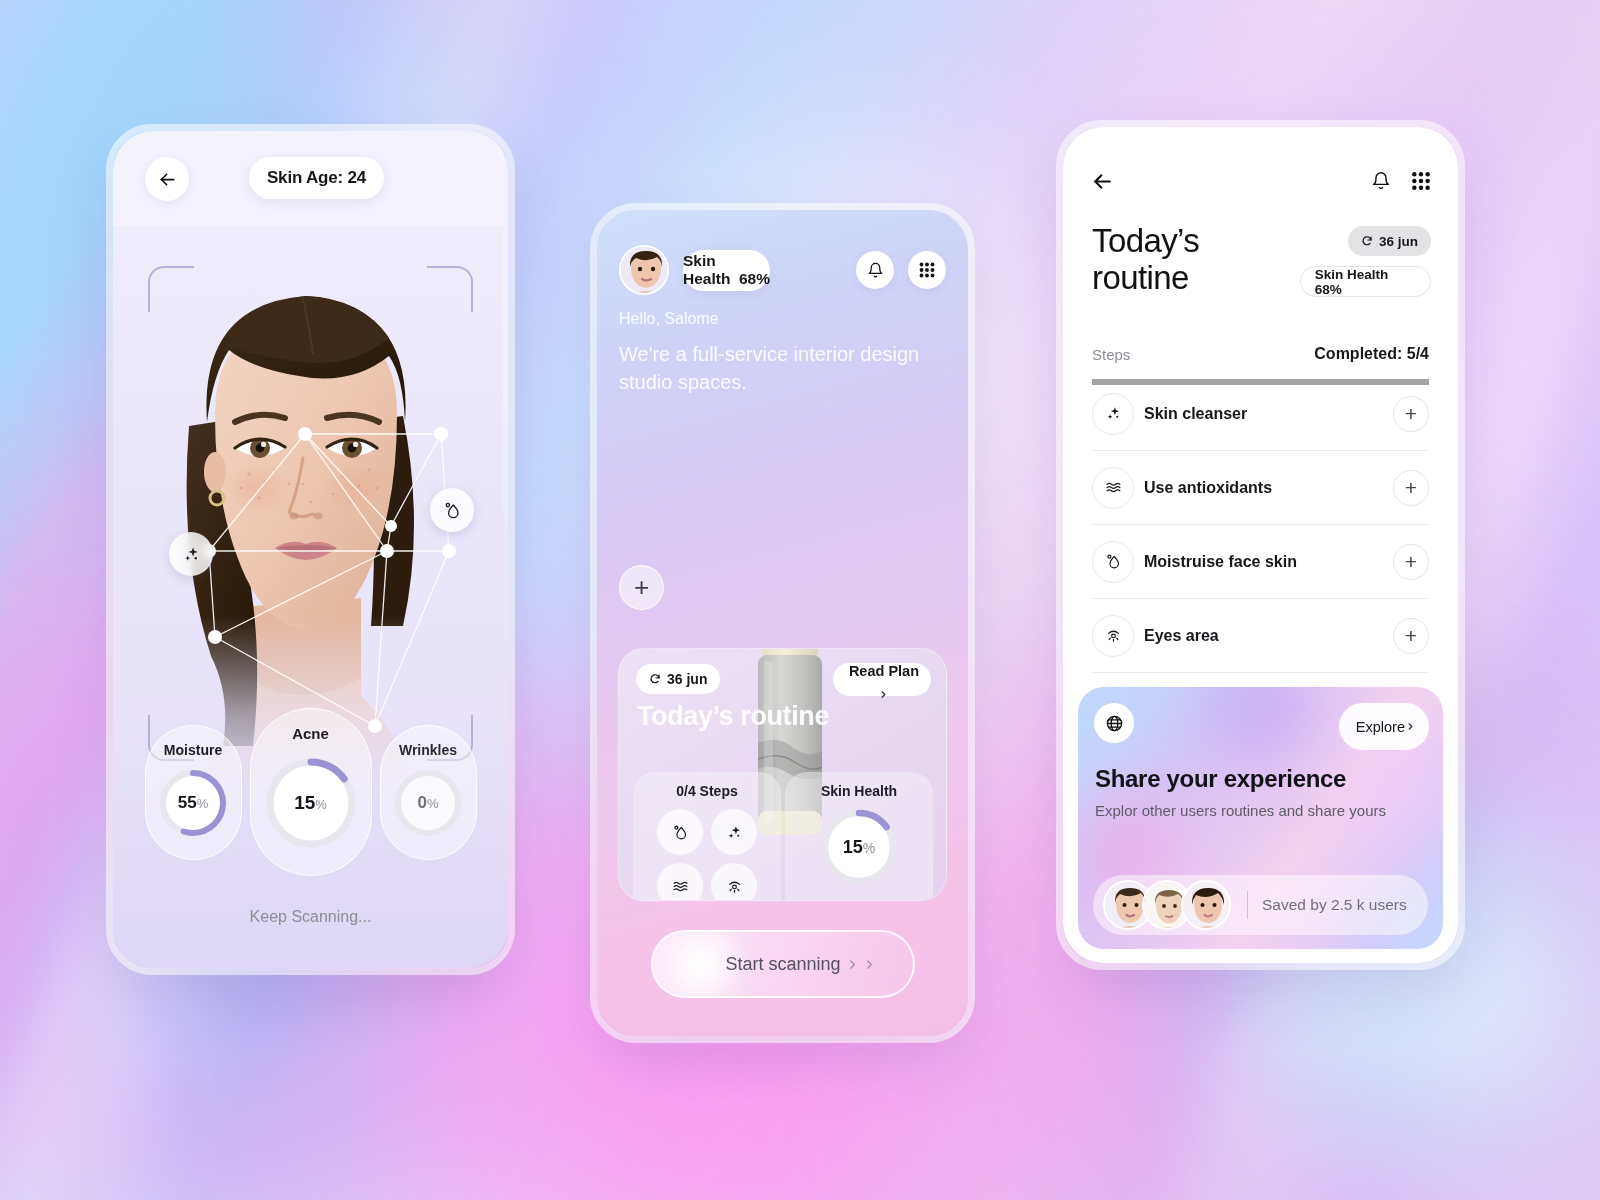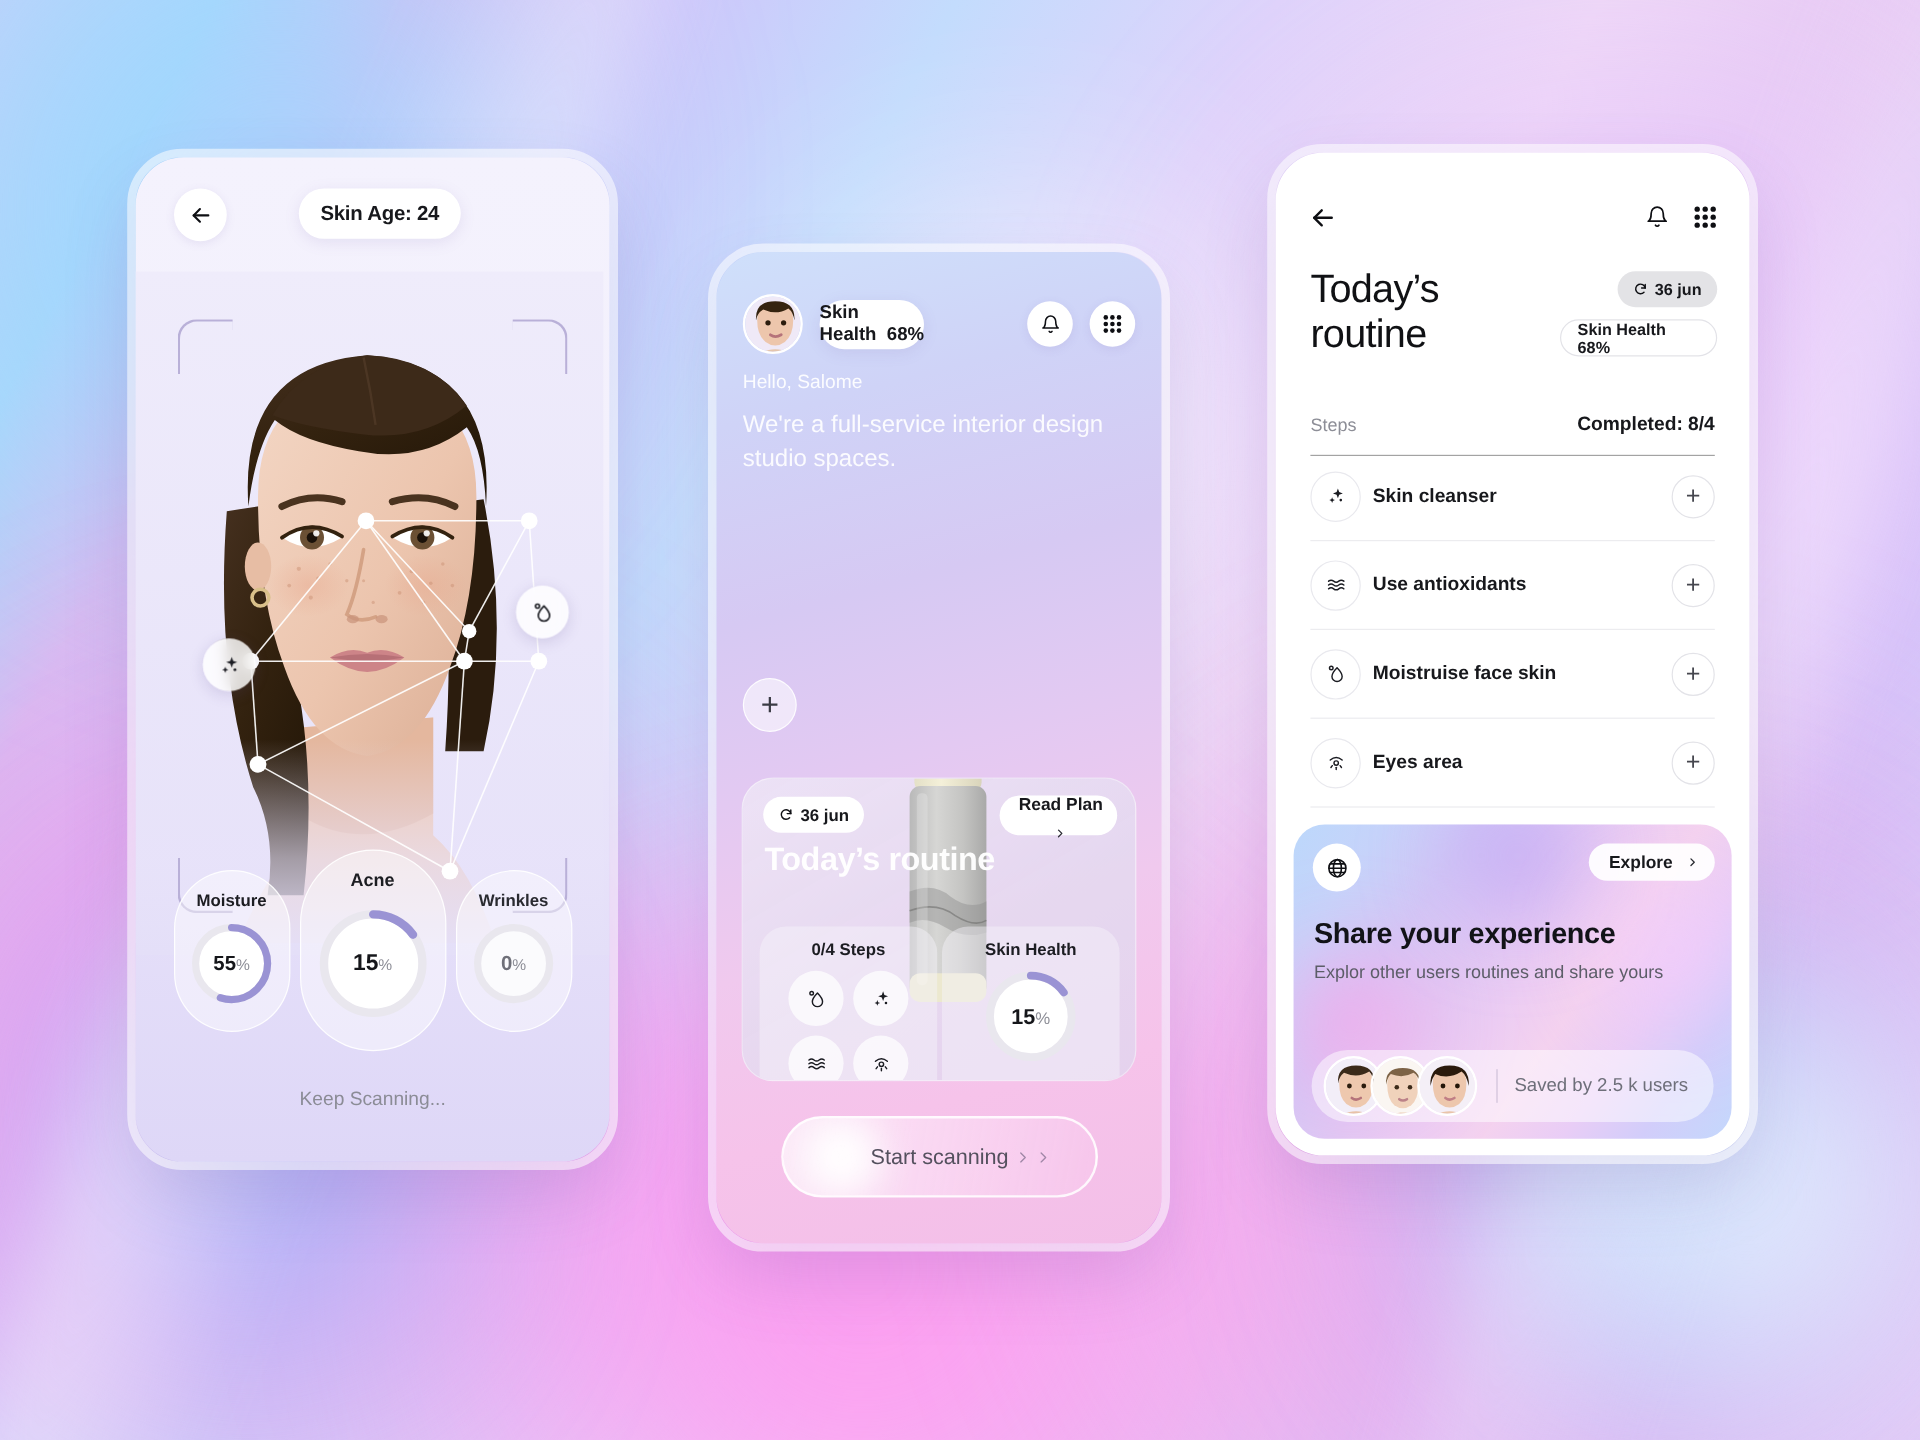--- a/index.html
+++ b/index.html
@@ -192,21 +192,21 @@
   .p3-title-row { position:absolute; left: 29px; top: 95px; right: 27px; display:flex;
                   justify-content: space-between; align-items: flex-start; }
   .p3-title { font-size: 33px; line-height: 1.13; font-weight: 400; color:#101114; letter-spacing:-.6px; }
   .p3-chips { display:flex; flex-direction:column; align-items:flex-end; gap: 10px; margin-top: 4px; }
   .chip-grey { height: 30px; padding: 0 13px; border-radius:999px; background:#e3e3e6;
                display:flex; align-items:center; gap:6px; font-size: 13.5px; font-weight:700; color:#17181c; }
   .chip-out  { height: 31px; padding: 0 14px; border-radius:999px; background:#fff; border:1px solid #e3e3e8;
                display:flex; align-items:center; font-size: 13.5px; font-weight:700; color:#17181c; }
   .steps-row { position:absolute; left: 29px; right: 29px; top: 218px;
                display:flex; justify-content:space-between; align-items:center;
-               padding-bottom: 16px; border-bottom: 1px solid #a3a3a3; }
+               padding-bottom: 16px; border-bottom: 6px solid #a3a3a3; }
   .steps-row .lbl { font-size: 15px; color:#8d8e97; font-weight: 500; }
   .steps-row .done { font-size: 16px; color:#17181c; font-weight: 700; }
 
   .task-list { position:absolute; left: 29px; right: 29px; top: 250px; }
   .task { display:flex; align-items:center; height: 74px; border-bottom: 1px solid #ececef; }
   .task-ic { width: 42px; height: 42px; border-radius:50%; border: 1px solid #e9e9ee;
              display:flex; align-items:center; justify-content:center; flex:none; }
   .task-name { flex:1; margin-left: 10px; font-size: 16px; font-weight: 700; color:#17181c; }
   .task-add { width: 36px; height: 36px; border-radius:50%; border: 1px solid #e3e3e8;
               display:flex; align-items:center; justify-content:center; flex:none;
@@ -218,23 +218,23 @@
                             #eccdf3 52%,#f4d2ef 62%,#e9cdf6 74%,#d2cdfa 86%,#c4d8fc 100%); }
   .share-card .sc-blob { position:absolute; border-radius:50%; filter: blur(36px); }
   .scb1 { left:-10%; top: 36%; width: 46%; height: 54%;
           background: radial-gradient(circle,#ff9fe6 0%, rgba(255,159,230,0) 70%); }
   .scb2 { left: 30%; top:-16%; width: 42%; height: 52%;
           background: radial-gradient(circle,#b9a0f5 0%, rgba(185,160,245,0) 70%); }
   .scb3 { right:-6%; top: 10%; width: 40%; height: 60%;
           background: radial-gradient(circle,#f4ccff 0%, rgba(244,204,255,0) 70%); }
   .globe-btn { position:absolute; left: 16px; top: 16px; width: 40px; height: 40px;
                border-radius:50%; background:#fff; display:flex; align-items:center; justify-content:center; z-index:3; }
-  .explore-btn { position:absolute; right: 14px; top: 16px; height: 31px; padding: 0 13px 0 17px;
+  .explore-btn { position:absolute; right: 14px; top: 16px; height: 47px; padding: 0 13px 0 17px;
                  border-radius:999px; background:rgba(255,255,255,.93); display:flex; align-items:center;
-                 gap: 11px; font-size: 14.5px; font-weight: 700; color:#17181c; z-index:3; }
+                 font-size: 14.5px; font-weight: 400; color:#17181c; z-index:3; }
   .share-title { position:absolute; left: 17px; top: 78px; font-size: 24px; font-weight: 700;
                  color:#121318; letter-spacing:-.3px; z-index:3; }
   .share-sub { position:absolute; left: 17px; top: 113px; font-size: 15px; line-height: 1.42;
                color:#5c5d68; z-index:3; }
   .saved-bar { position:absolute; left: 15px; bottom: 14px; width: 335px; height: 60px;
                border-radius: 30px; background: rgba(255,255,255,.50);
                display:flex; align-items:center; padding-left: 10px; z-index:3; }
   .avs { display:flex; }
   .avs .av { width: 50px; height: 50px; border-radius:50%; border: 2.5px solid #fff; overflow:hidden; }
   .avs .av + .av { margin-left: -11px; }
@@ -674,21 +674,21 @@
           </svg>
         </span>
         <span>36 jun</span>
       </div>
       <div class="chip-out">Skin Health  68%</div>
     </div>
   </div>
 
   <div class="steps-row">
     <div class="lbl">Steps</div>
-    <div class="done">Completed: 8/4</div>
+    <div class="done">Completed: 5/4</div>
   </div>
 
   <div class="task-list">
 
     <div class="task">
       <div class="task-ic">
         <span>
           <svg width="17" height="17" viewBox="0 0 24 24" fill="#1b1c22">
             <path d="M14 3l1.5 4.2L19.8 8.7 15.5 10.2 14 14.4 12.5 10.2 8.2 8.7 12.5 7.2z"></path>
             <path d="M7.2 13.3l.9 2.4 2.4.9-2.4.9-.9 2.4-.9-2.4-2.4-.9 2.4-.9z"></path>

